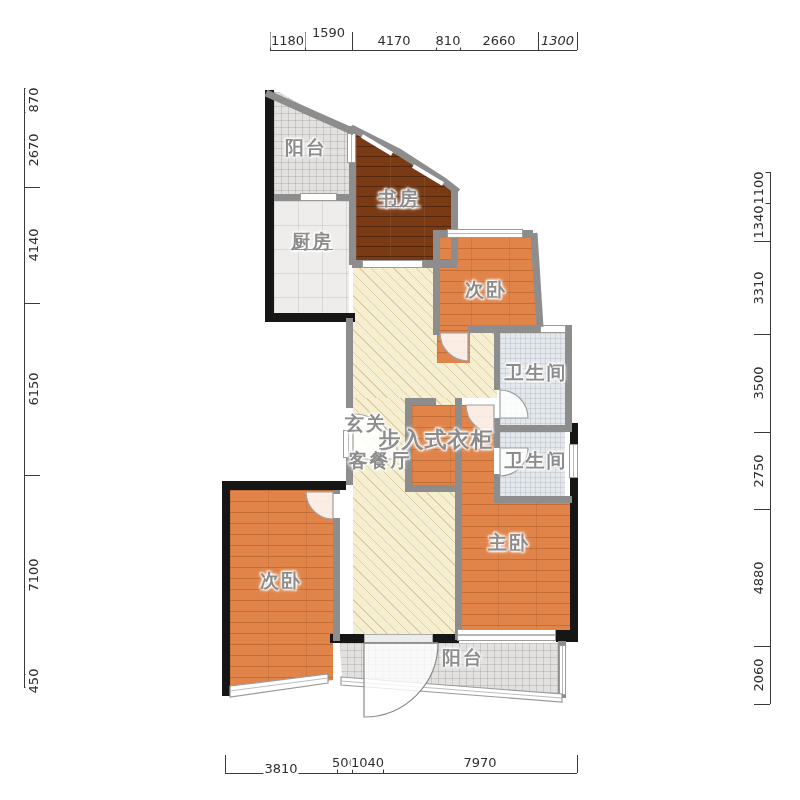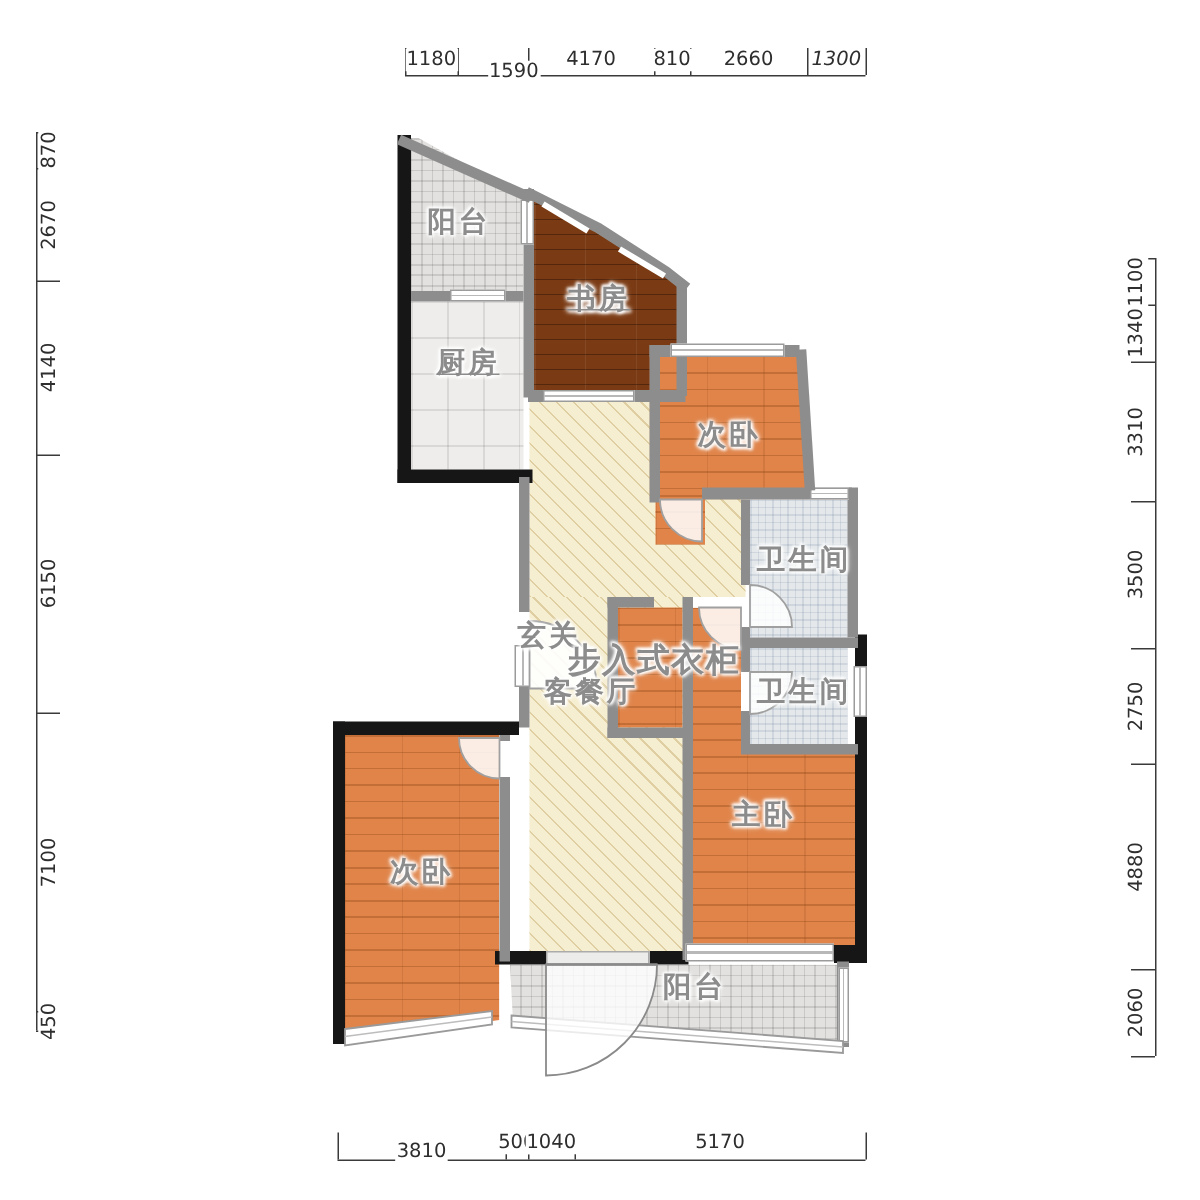--- a/index.html
+++ b/index.html
@@ -121,37 +121,37 @@
     <path d="M364,643 L438,643" stroke="#8a8a8a" stroke-width="1.5" fill="none"></path>
   </svg>
 
   <span class="rlab" style="left:306px;top:148px;">阳台</span>
   <span class="rlab" style="left:399px;top:199px;text-decoration:underline;">书房</span>
   <span class="rlab" style="left:312px;top:242px;text-decoration:underline;">厨房</span>
   <span class="rlab" style="left:486px;top:290px;">次卧</span>
   <span class="rlab" style="left:536px;top:373px;">卫生间</span>
   <span class="rlab" style="left:366px;top:424px;">玄关</span>
   <span class="rlab small" style="left:436px;top:440px;">步入式衣柜</span>
-  <span class="rlab" style="left:394px;top:461px;text-align:right;">客餐厅</span>
+  <span class="rlab" style="left:380px;top:461px;text-align:right;">客餐厅</span>
   <span class="rlab" style="left:536px;top:461px;">卫生间</span>
   <span class="rlab" style="left:509px;top:543px;">主卧</span>
   <span class="rlab" style="left:281px;top:581px;">次卧</span>
   <span class="rlab" style="left:463px;top:658px;">阳台</span>
 
   <div id="dim-top">
       <div class="dline" style="left: 270px; top: 50px; width: 307px; height: 1px;"></div>
       <div class="dtick" style="left: 270px; top: 32px; width: 1px; height: 18px;"></div>
       <div class="dtick" style="left: 305px; top: 32px; width: 1px; height: 18px;"></div>
       <div class="dtick" style="left: 352px; top: 32px; width: 1px; height: 18px;"></div>
       <div class="dtick" style="left: 436px; top: 32px; width: 1px; height: 18px;"></div>
       <div class="dtick" style="left: 460px; top: 32px; width: 1px; height: 18px;"></div>
       <div class="dtick" style="left: 538px; top: 32px; width: 1px; height: 18px;"></div>
       <div class="dtick" style="left: 577px; top: 32px; width: 1px; height: 18px;"></div>
       <span class="dlab" style="left: 287.5px; top: 40px;">1180</span>
-      <span class="dlab" style="left: 328.5px; top: 48px; margin-left: 14px;">1590</span>
+      <span class="dlab" style="left: 328.5px; top: 32px;">1590</span>
       <span class="dlab" style="left: 394px; top: 40px;">4170</span>
       <span class="dlab" style="left: 448px; top: 40px;">810</span>
       <span class="dlab" style="left: 499px; top: 40px;">2660</span>
       <span class="dlab" style="left: 557.5px; top: 40px; font-style: italic;">1300</span>
     </div>
   <div id="dim-left">
       <div class="dline" style="left: 24px; top: 88px; width: 1px; height: 599px;"></div>
       <div class="dtick" style="left: 24px; top: 88px; width: 16px; height: 1px;"></div>
       <div class="dtick" style="left: 24px; top: 112px; width: 16px; height: 1px;"></div>
       <div class="dtick" style="left: 24px; top: 187px; width: 16px; height: 1px;"></div>
@@ -187,15 +187,15 @@
   <div id="dim-bottom">
       <div class="dline" style="left: 225px; top: 773px; width: 352px; height: 1px;"></div>
       <div class="dtick" style="left: 225px; top: 755px; width: 1px; height: 18px;"></div>
       <div class="dtick" style="left: 337px; top: 755px; width: 1px; height: 18px;"></div>
       <div class="dtick" style="left: 352px; top: 755px; width: 1px; height: 18px;"></div>
       <div class="dtick" style="left: 383px; top: 755px; width: 1px; height: 18px;"></div>
       <div class="dtick" style="left: 577px; top: 755px; width: 1px; height: 18px;"></div>
       <span class="dlab" style="left: 281px; top: 768px;">3810</span>
       <span class="dlab" style="left: 344.5px; top: 762px;">500</span>
       <span class="dlab" style="left: 367.5px; top: 762px;">1040</span>
-      <span class="dlab" style="left: 480px; top: 762px;">5170</span>
+      <span class="dlab" style="left: 480px; top: 762px;">7970</span>
     </div>
 </div>
 
 </body></html>

